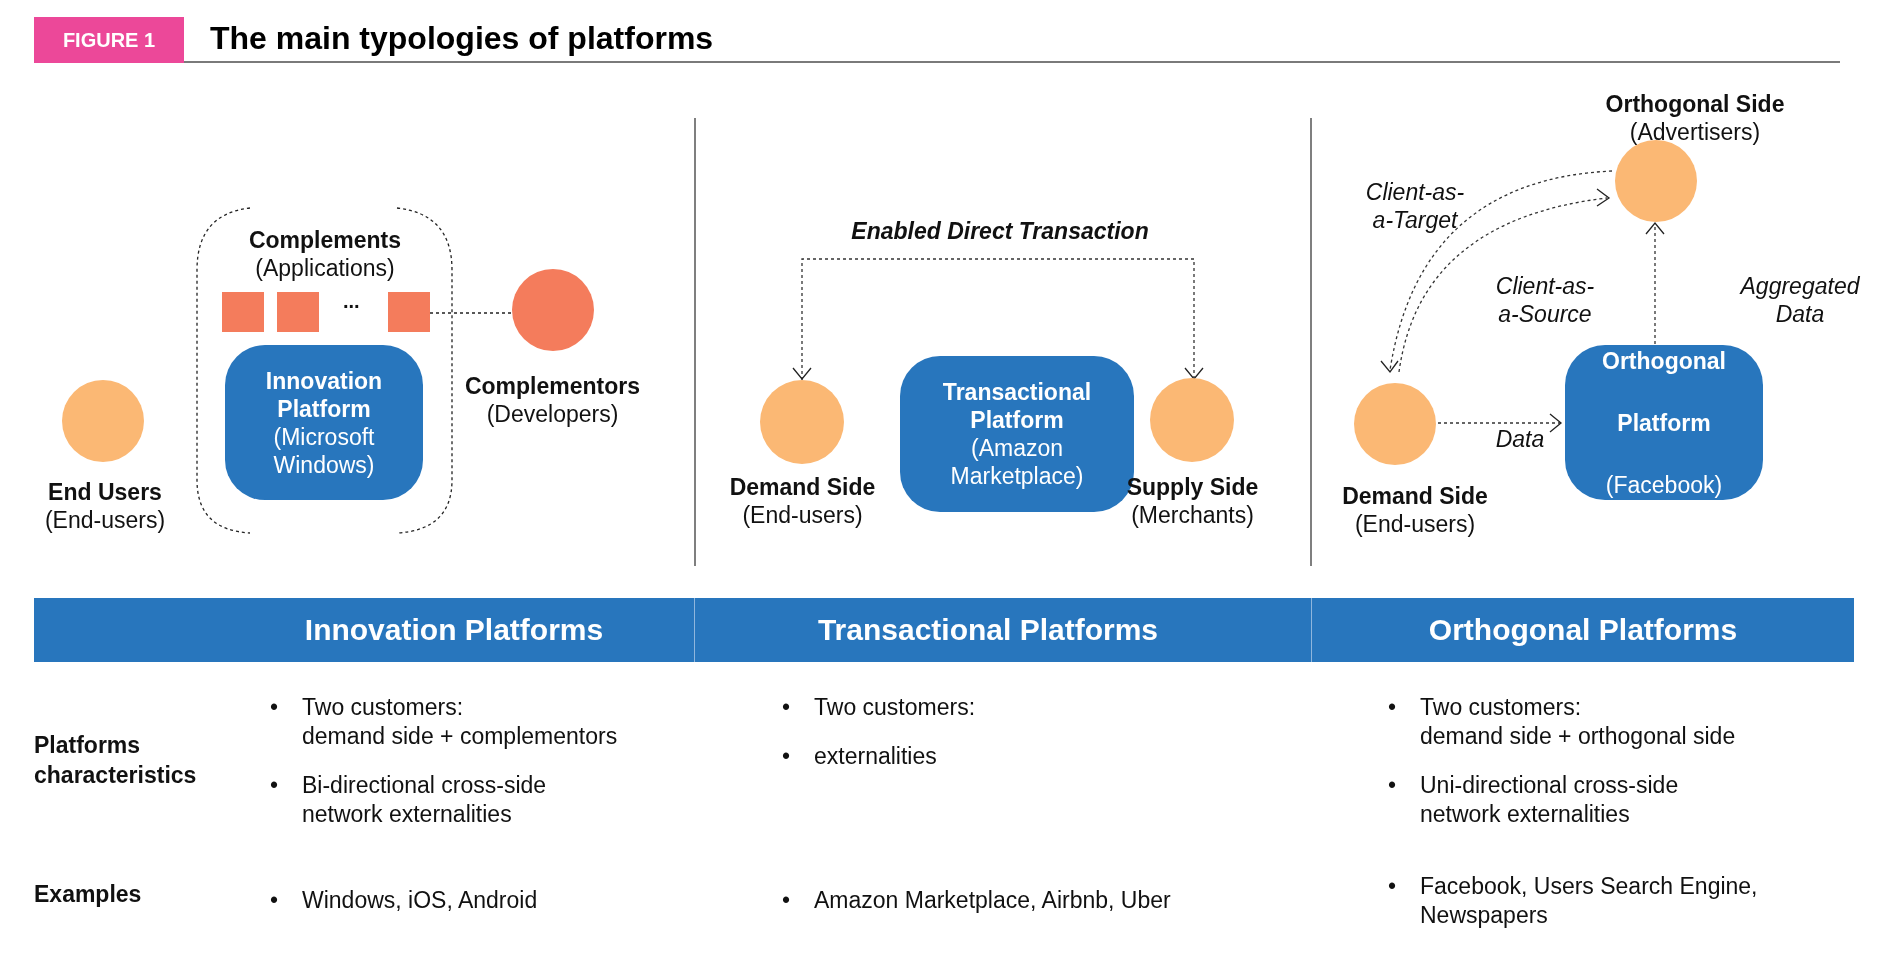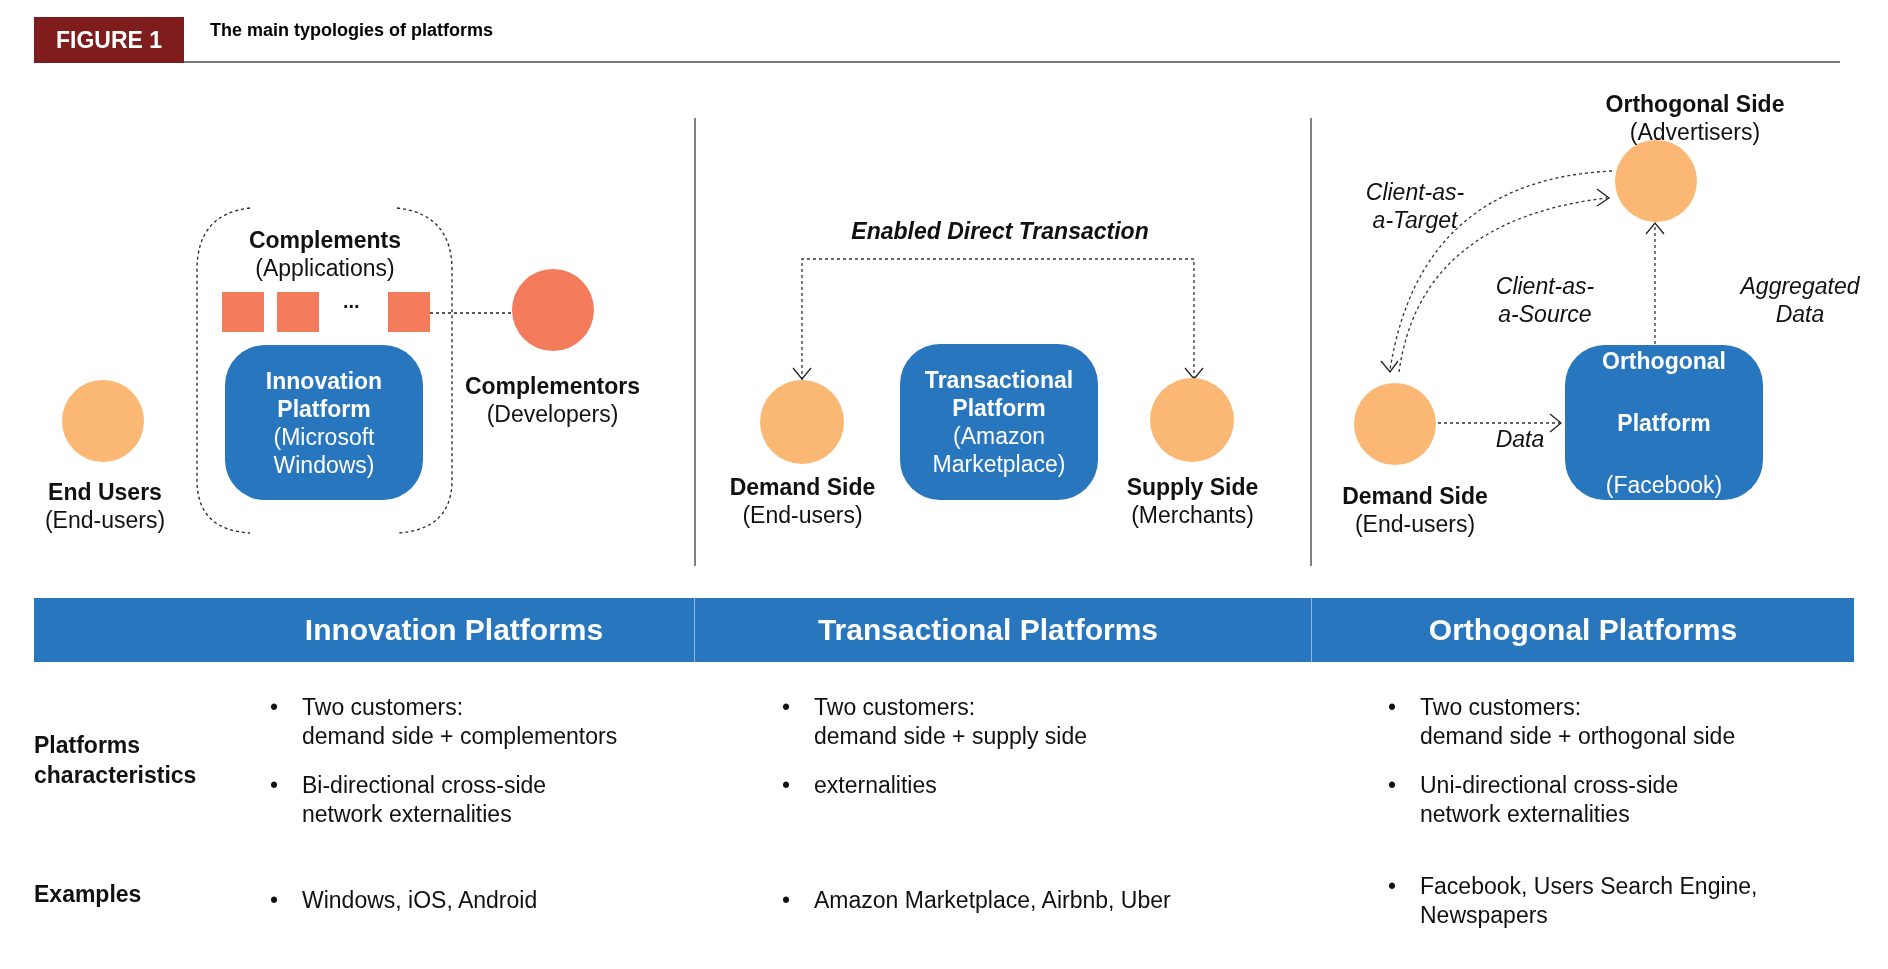--- a/index.html
+++ b/index.html
@@ -1,21 +1,21 @@
 <!DOCTYPE html>
 <html><head>
 <meta charset="utf-8">
 <style>
   html, body { margin: 0; padding: 0; background: #ffffff; }
   body { width: 1888px; height: 969px; position: relative; overflow: hidden;
          font-family: "Liberation Sans", sans-serif; color: #111; }
   .abs { position: absolute; }
-  .fig-tag { left: 34px; top: 17px; width: 150px; height: 46px; background: #7f1d1d; color: #fff;
-             font-weight: bold; font-size: 23px; display: flex; align-items: center; justify-content: center; }
-  .fig-title { left: 210px; top: 20px; font-weight: bold; font-size: 18px; color: #000; }
+  .fig-tag { left: 34px; top: 17px; width: 150px; height: 46px; background: #ec4899; color: #fff;
+             font-weight: bold; font-size: 20px; display: flex; align-items: center; justify-content: center; }
+  .fig-title { left: 210px; top: 20px; font-weight: bold; font-size: 32px; color: #000; }
   .rule { left: 184px; top: 61px; width: 1656px; height: 2px; background: #7a7a7a; }
   .vsep { width: 2px; background: #7f7f7f; top: 118px; height: 448px; }
   .circle { border-radius: 50%; }
   .orange { background: #fbb874; }
   .coral { background: #f47c5c; }
   .plat { background: #2876bd; color: #fff; border-radius: 40px; text-align: center;
           display: flex; flex-direction: column; justify-content: center; align-items: center; font-size: 23px; line-height: 28px; }
   .plat .b { font-weight: bold; }
   .lbl { text-align: center; font-size: 23px; line-height: 28px; margin-top: 8px; }
   .lbl .b { font-weight: bold; }
@@ -93,21 +93,21 @@
 </div>
 
 <div class="abs ital" style="left:780px;top:217px;width:440px;font-weight:bold;">Enabled Direct Transaction</div>
 
 <div class="abs circle orange" style="left:760px;top:380px;width:84px;height:84px;"></div>
 <div class="abs lbl" style="left:710px;top:465px;width:185px;">
   <div class="b">Demand Side</div>
   <div>(End-users)</div>
 </div>
 
-<div class="abs plat" style="left:900px;top:344px;width:198px;height:156px;justify-content:center;">
+<div class="abs plat" style="left:900px;top:356px;width:234px;height:156px;justify-content:center;">
   <div class="b">Transactional</div>
   <div class="b">Platform</div>
   <div>(Amazon</div>
   <div>Marketplace)</div>
 </div>
 
 <div class="abs circle orange" style="left:1150px;top:378px;width:84px;height:84px;"></div>
 <div class="abs lbl" style="left:1100px;top:465px;width:185px;">
   <div class="b">Supply Side</div>
   <div>(Merchants)</div>
@@ -175,21 +175,20 @@
   <li>
       <span class="dot">•</span>
     <div>Windows, iOS, Android</div>
     </li>
 </ul>
 
 <ul class="abs bullets" style="left:782px;top:693px;">
   <li>
       <span class="dot">•</span>
     <div>Two customers:</div>
-    <div>demand side + supply side</div>
     </li>
   <li>
       <span class="dot">•</span>
     <div>externalities</div>
     </li>
 </ul>
 <ul class="abs bullets" style="left:782px;top:886px;">
   <li>
       <span class="dot">•</span>
     <div>Amazon Marketplace, Airbnb, Uber</div>

